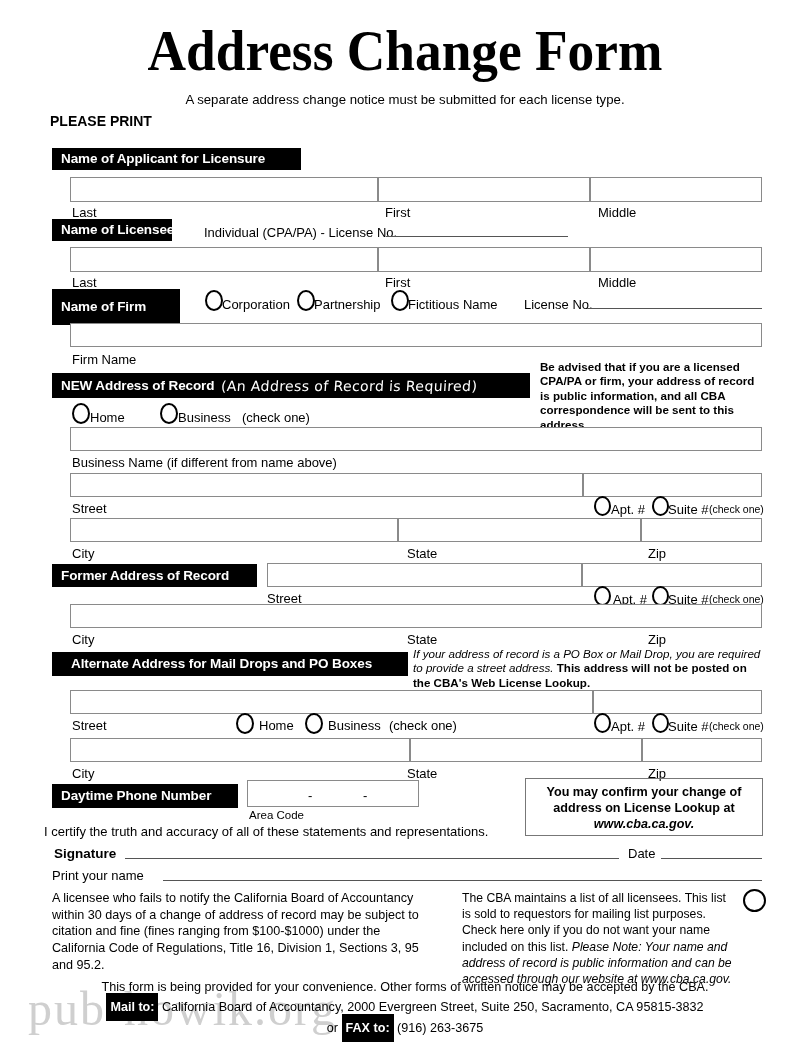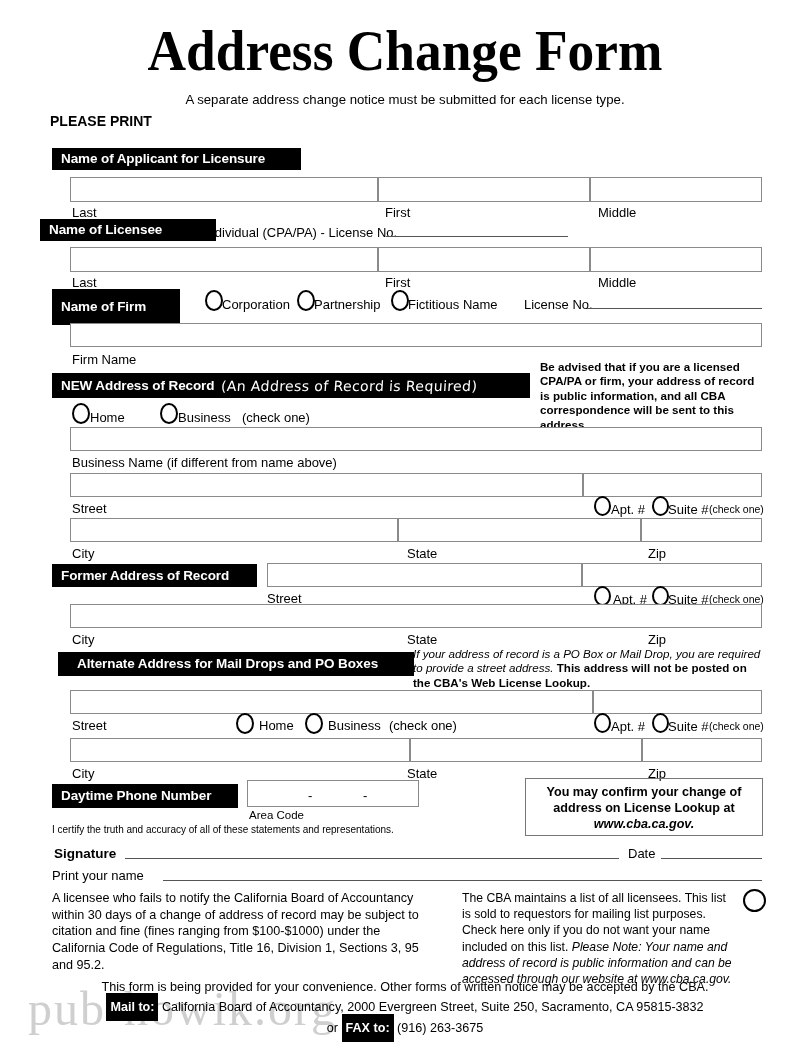--- a/index.html
+++ b/index.html
@@ -170,21 +170,21 @@
   <div class="bar" style="left:52px; top:148px; width:249px; height:22px;">Name of Applicant for Licensure</div>
 
   <div class="fbox" style="left:70px; top:177px; width:308px; height:25px;"></div>
   <div class="fbox" style="left:378px; top:177px; width:212px; height:25px;"></div>
   <div class="fbox" style="left:590px; top:177px; width:172px; height:25px;"></div>
 
   <div class="lbl" style="left:72px; top:206px;">Last</div>
   <div class="lbl" style="left:385px; top:206px;">First</div>
   <div class="lbl" style="left:598px; top:206px;">Middle</div>
 
-  <div class="bar" style="left:40px; top:219px; width:176px; height:22px;text-align:center;">Name of Licensee</div>
+  <div class="bar" style="left:52px; top:219px; width:120px; height:22px;text-align:center;">Name of Licensee</div>
 
   <div class="lbl" style="left:204px; top:226px;">Individual (CPA/PA) - License No.</div>
   <div class="uline" style="left:386px; top:236px; width:182px;"></div>
 
   <div class="fbox" style="left:70px; top:247px; width:308px; height:25px;"></div>
   <div class="fbox" style="left:378px; top:247px; width:212px; height:25px;"></div>
   <div class="fbox" style="left:590px; top:247px; width:172px; height:25px;"></div>
 
   <div class="lbl" style="left:72px; top:276px;">Last</div>
   <div class="lbl" style="left:385px; top:276px;">First</div>
@@ -251,21 +251,21 @@
   <div class="lbl" style="left:613px; top:593px;">Apt. #</div>
   <div class="circ" style="left:652px; top:586px; width:17px; height:20px;"></div>
   <div class="lbl" style="left:668px; top:593px;">Suite #</div>
   <div class="lbl-sm" style="left:709px; top:594px;">(check one)</div>
 
   <div class="fbox" style="left:70px; top:604px; width:692px; height:24px;"></div>
   <div class="lbl" style="left:72px; top:633px;">City</div>
   <div class="lbl" style="left:407px; top:633px;">State</div>
   <div class="lbl" style="left:648px; top:633px;">Zip</div>
 
-  <div class="bar" style="left:58px; top:652px; width:356px; height:24px;padding-left:19px;">Alternate Address for Mail Drops and PO Boxes</div>
+  <div class="bar" style="left:52px; top:652px; width:356px; height:24px;padding-left:19px;">Alternate Address for Mail Drops and PO Boxes</div>
 
   <div class="note" style="left:413px; top:647px; width:352px; font-weight:normal;"><i>If your address of record is a PO Box or Mail Drop, you are required to provide a street address.</i> <b>This address will not be posted on the CBA's Web License Lookup.</b></div>
 
   <div class="fbox" style="left:70px; top:690px; width:523px; height:24px;"></div>
   <div class="fbox" style="left:593px; top:690px; width:169px; height:24px;"></div>
   <div class="lbl" style="left:72px; top:719px;">Street</div>
 
   <div class="circ" style="left:236px; top:713px; width:18px; height:21px;"></div>
   <div class="lbl" style="left:259px; top:719px;">Home</div>
   <div class="circ" style="left:305px; top:713px; width:18px; height:21px;"></div>
@@ -291,21 +291,21 @@
   <div class="lbl" style="left:308px; top:789px; font-size:13px;">-</div>
   <div class="lbl" style="left:363px; top:789px; font-size:13px;">-</div>
   <div class="lbl-sm" style="left:249px; top:810px; font-size:11.5px;">Area Code</div>
 
   <div id="confirm-box">
     <div>You may confirm your change of</div>
     <div>address on License Lookup at</div>
     <div><i>www.cba.ca.gov.</i></div>
   </div>
 
-  <div class="lbl" style="left:52px; top:825px; font-size:10px;">I certify the truth and accuracy of all of these statements and representations.</div>
+  <div class="lbl" style="left:44px; top:825px; font-size:13px;">I certify the truth and accuracy of all of these statements and representations.</div>
 
   <div class="lbl" style="left:54px; top:847px; font-size:13.5px; font-weight:bold;">Signature</div>
   <div class="uline" style="left:125px; top:858px; width:494px;"></div>
   <div class="lbl" style="left:628px; top:847px; font-size:13px;">Date</div>
   <div class="uline" style="left:661px; top:858px; width:101px;"></div>
 
   <div class="lbl" style="left:52px; top:869px; font-size:13px;">Print your name</div>
   <div class="uline" style="left:163px; top:880px; width:599px;"></div>
 
   <div class="para" style="left:52px; top:890px; width:385px;">A licensee who fails to notify the California Board of Accountancy within 30 days of a change of address of record may be subject to citation and fine (fines ranging from $100-$1000) under the California Code of Regulations, Title 16, Division 1, Sections 3, 95 and 95.2.</div>

